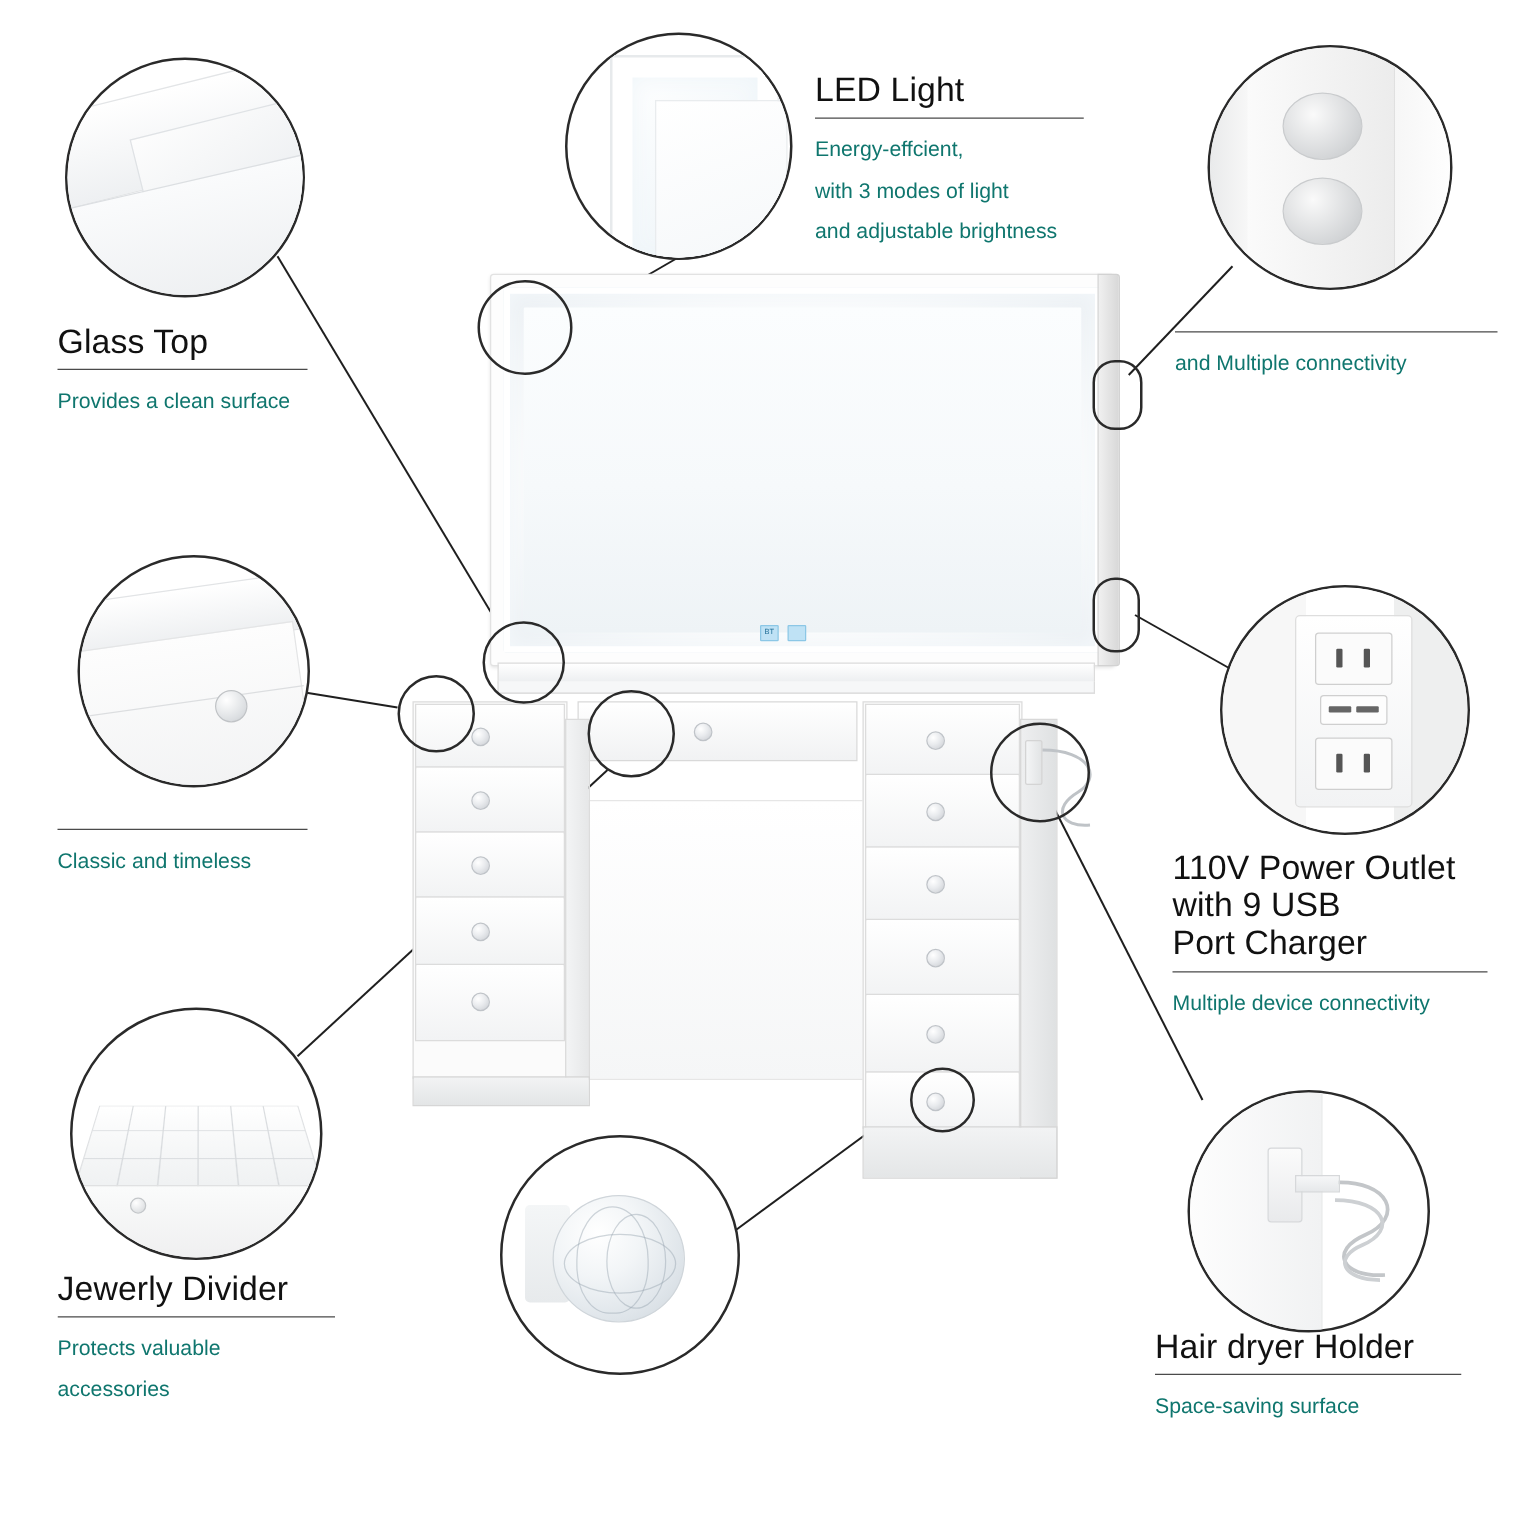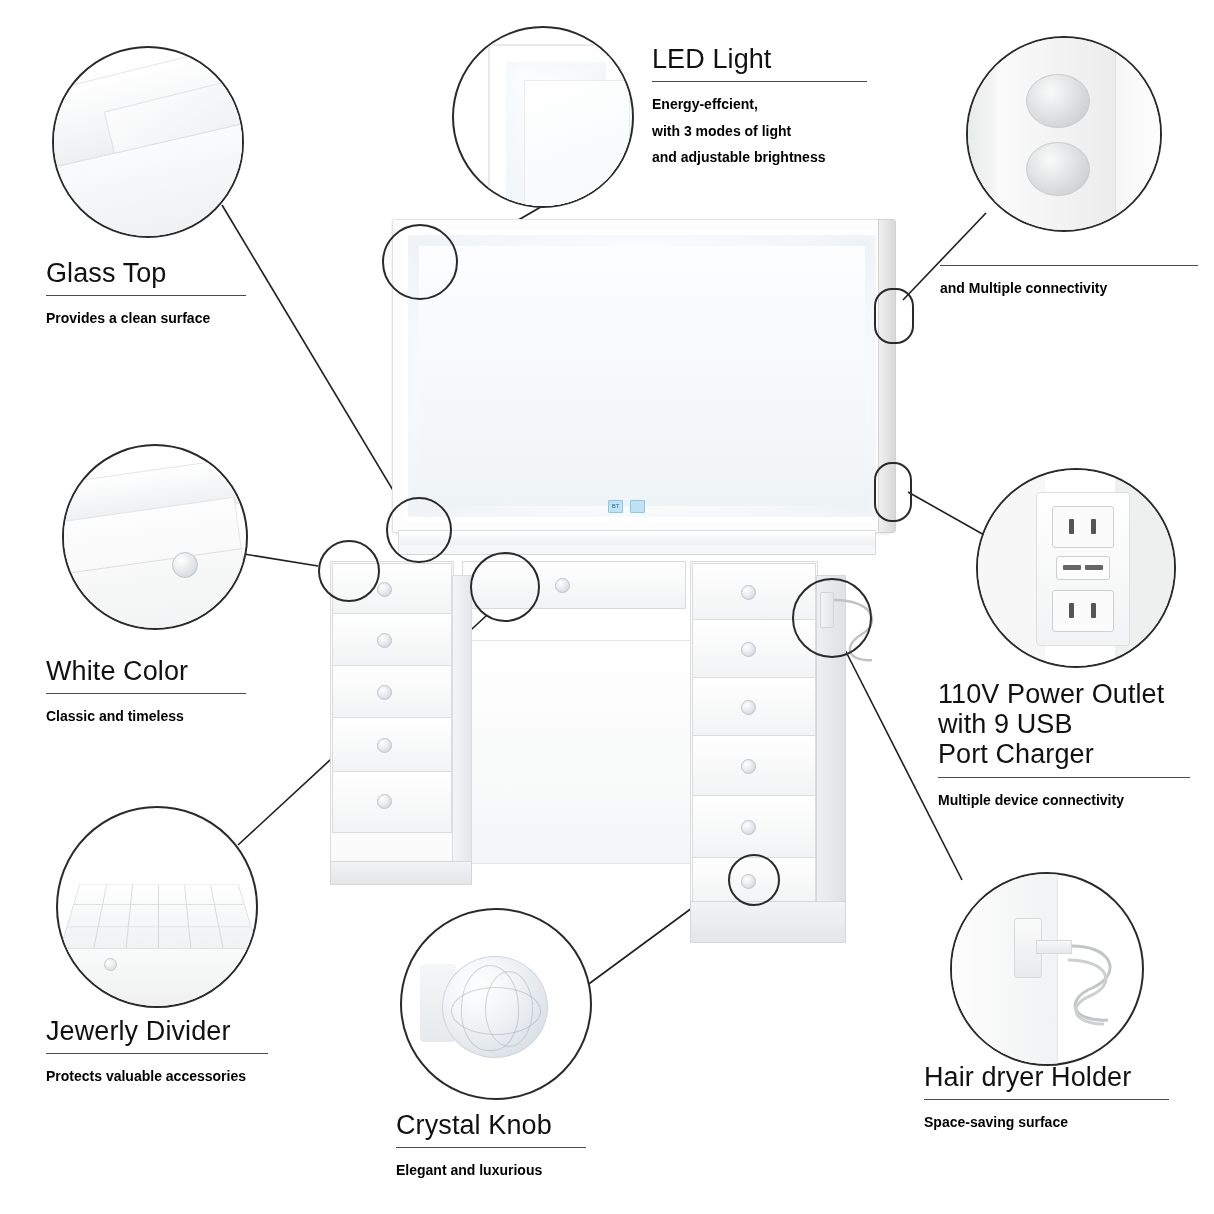--- a/index.html
+++ b/index.html
@@ -40,28 +40,28 @@
     letter-spacing: 0.1px;
     white-space: pre-line;
   }
   .callout .rule {
     height: 1px;
     background: #4a4a4a;
     margin-top: 7px;
     margin-bottom: 9px;
   }
   .callout .desc-line {
-    font-size: 14px;
-    font-weight: 700;
+    font-size: 17px;
+    font-weight: 400;
     line-height: 1.9;
-    color: #000000;
+    color: #0f766e;
   }
   
   #c-glass-top   { left: 46px;  top: 258px; width: 200px; }
-  #c-led-light   { left: 652px; top: 44px;  width: 215px; }
+  #c-led-light   { left: 652px; top: 57px;  width: 215px; }
   #c-speakers    { left: 940px; top: 258px; width: 258px; }
   #c-white-color { left: 46px;  top: 656px; width: 200px; }
   #c-power       { left: 938px; top: 679px; width: 252px; }
   #c-jewelry     { left: 46px;  top: 1016px;width: 222px; }
   #c-crystal     { left: 396px; top: 1110px;width: 190px; }
   #c-hairdryer   { left: 924px; top: 1062px;width: 245px; }
 
   
   .prod {
     position: absolute;
@@ -516,44 +516,38 @@
     <div class="desc-line">with 3 modes of light</div>
     <div class="desc-line">and adjustable brightness</div>
   </div>
 
   <div class="callout" id="c-speakers">
     <div class="rule"></div>
     <div class="desc-line">and Multiple connectivity</div>
   </div>
 
   <div class="callout" id="c-white-color">
-    <div class="title">White Color</div>
     <div class="rule"></div>
     <div class="desc-line">Classic and timeless</div>
   </div>
 
   <div class="callout" id="c-power">
     <div class="title">110V Power Outlet
 with 9 USB
 Port Charger</div>
     <div class="rule"></div>
     <div class="desc-line">Multiple device connectivity</div>
   </div>
 
   <div class="callout" id="c-jewelry">
     <div class="title">Jewerly Divider</div>
     <div class="rule"></div>
     <div class="desc-line">Protects valuable accessories</div>
   </div>
 
-  <div class="callout" id="c-crystal">
-    <div class="title">Crystal Knob</div>
-    <div class="rule"></div>
-    <div class="desc-line">Elegant and luxurious</div>
-  </div>
 
   <div class="callout" id="c-hairdryer">
     <div class="title">Hair dryer Holder</div>
     <div class="rule"></div>
     <div class="desc-line">Space-saving surface</div>
   </div>
 
 </div>
 
 </body></html>

